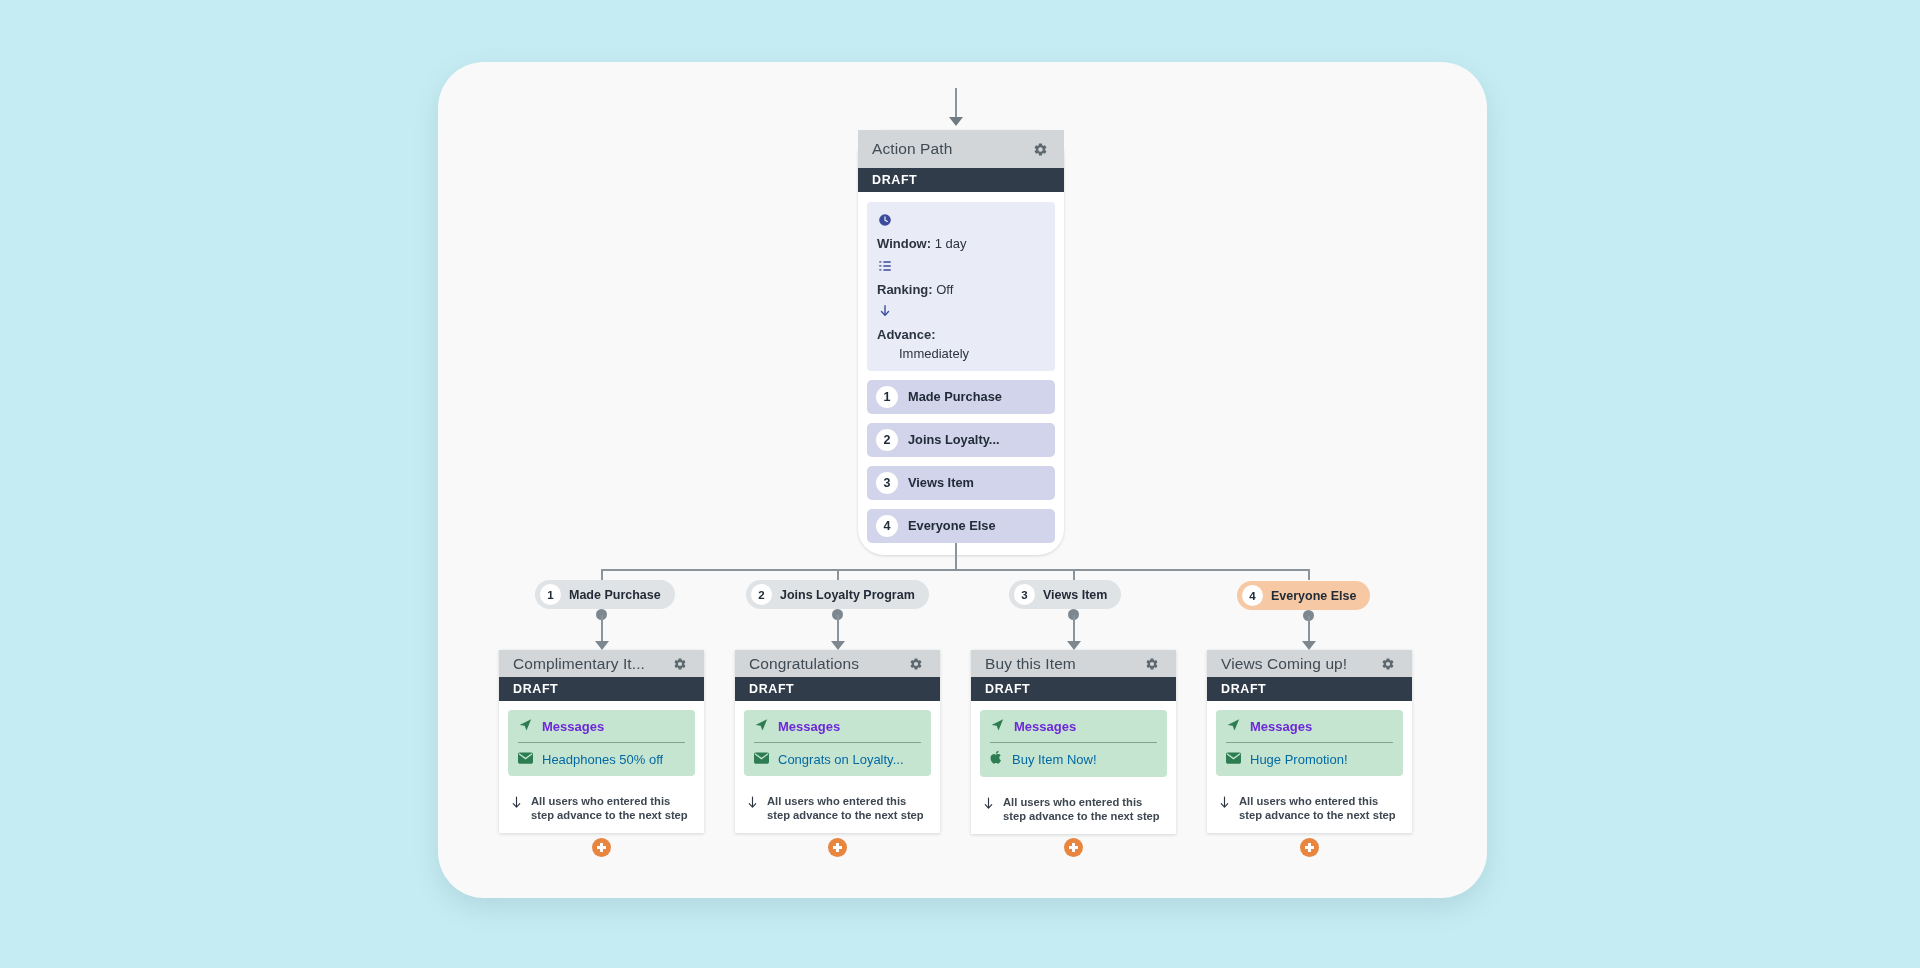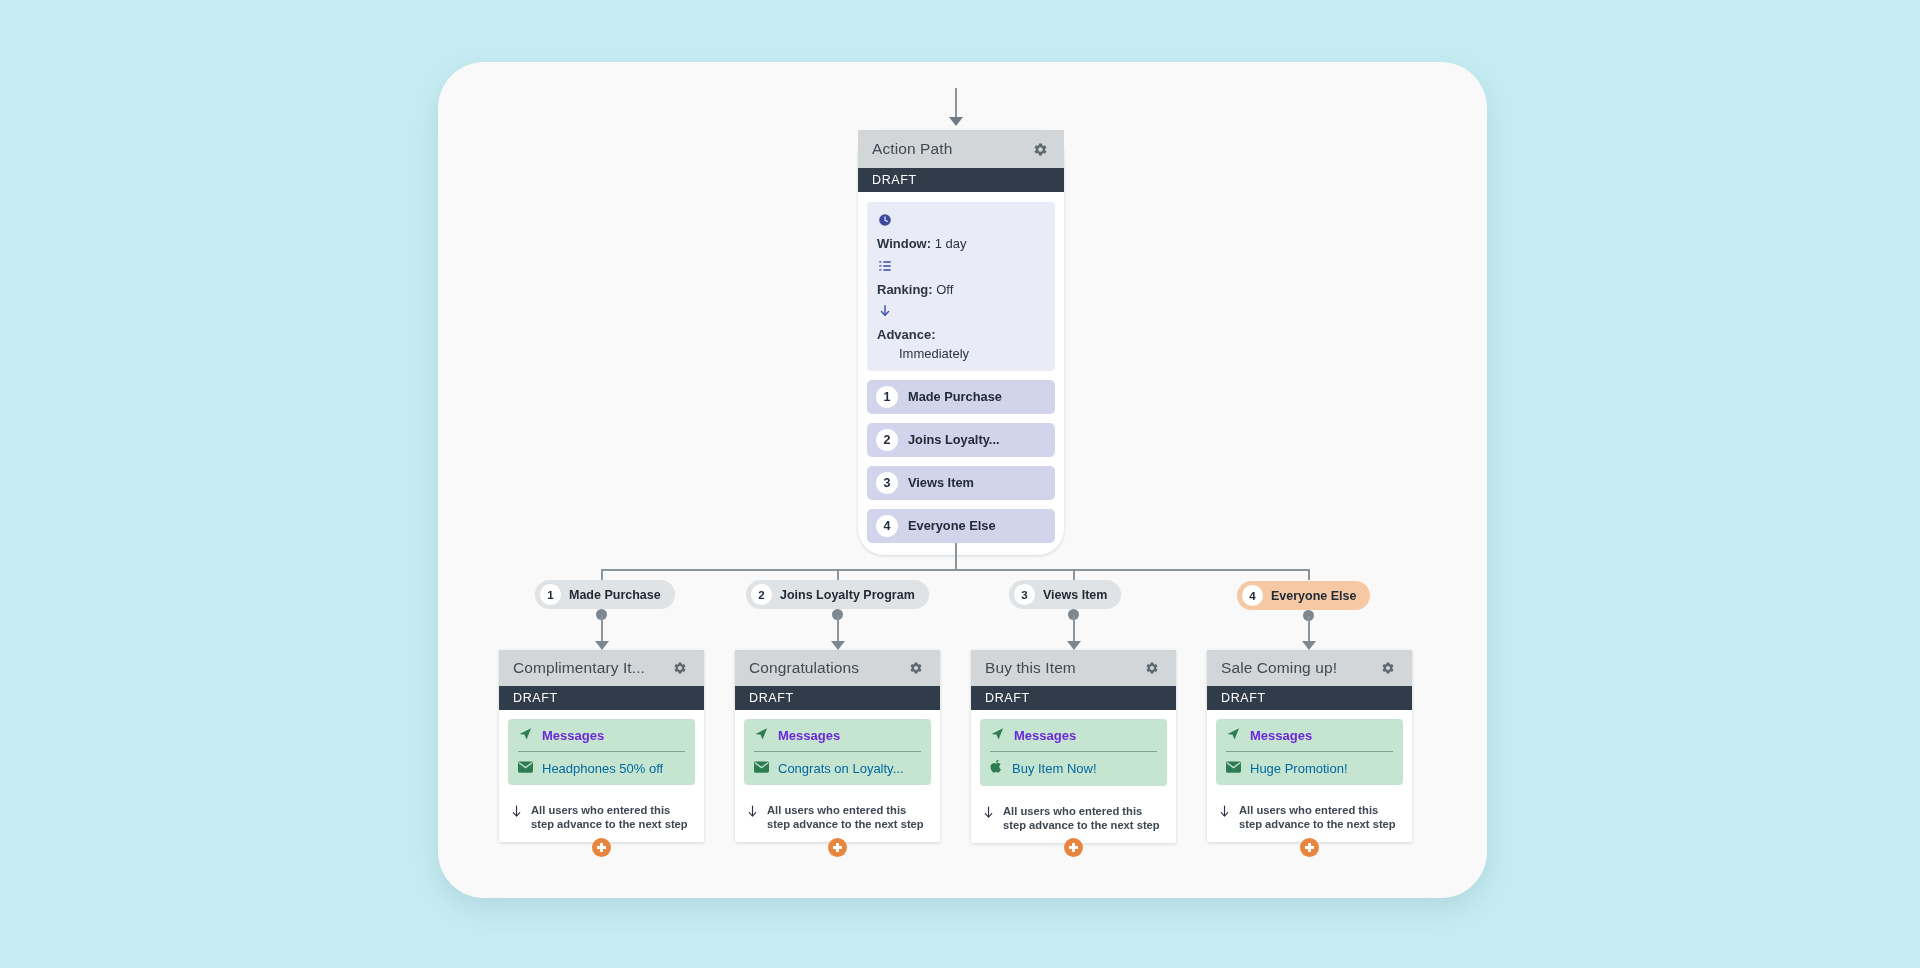--- a/index.html
+++ b/index.html
@@ -50,21 +50,21 @@
   .gear-btn {
     width: 20px; height: 20px;
     display: flex; align-items: center; justify-content: center;
     cursor: pointer;
   }
   .gear-btn svg { display:block; }
   .draft-bar {
     background: #303c49;
     color: #ffffff;
     font-size: 12.5px;
-    font-weight: normal;
+    font-weight: bold;
     letter-spacing: .6px;
     display: flex;
     align-items: center;
     padding: 12px 14px;
     box-sizing: border-box;
   }
 
   
   #action-path-card {
     left: 858px;
@@ -159,21 +159,21 @@
   }
   .pill-label {
     font-size: 12.5px;
     font-weight: bold;
     color: #222c38;
     white-space: nowrap;
   }
 
   
   .leaf-card { width: 205px; top: 650px; }
-  .leaf-card .card-header { height: 36px; }
+  .leaf-card .card-header { height: 27px; }
   .leaf-card .draft-bar  { height: 21px; }
   .leaf-body { padding: 9px 9px 6px 9px; }
 
   .messages-box {
     background: #c6e5d1;
     border-radius: 4px;
     padding: 7px 10px 8px 10px;
   }
   .msg-head {
     display: flex; align-items: center; gap: 9px;
@@ -497,21 +497,21 @@
         </svg>
       </span>
       <span class="advance-note-text">All users who entered this step advance to the next step</span>
     </div>
   </div>
 </div>
 <div class="plus-btn" style="left:1064px; top:838px;"></div>
 
 <div class="flow-card leaf-card" style="left:1207px;">
   <div class="card-header">
-    <span class="card-title">Sale Coming up!</span>
+    <span class="card-title">Views Coming up!</span>
     <span class="gear-btn">
       <svg width="14" height="14" viewBox="0 0 24 24" fill="#5d686f">
         <path d="M19.14 12.94a7.07 7.07 0 000-1.88l2.03-1.58a.5.5 0 00.12-.64l-1.92-3.32a.5.5 0 00-.6-.22l-2.39.96a7.03 7.03 0 00-1.63-.94l-.36-2.54a.5.5 0 00-.5-.42h-3.84a.5.5 0 00-.5.42l-.36 2.54c-.59.24-1.13.56-1.63.94l-2.39-.96a.5.5 0 00-.6.22L2.65 8.84a.5.5 0 00.12.64l2.03 1.58a7.07 7.07 0 000 1.88l-2.03 1.58a.5.5 0 00-.12.64l1.92 3.32c.12.21.37.3.6.22l2.39-.96c.5.38 1.04.7 1.63.94l.36 2.54c.04.24.25.42.5.42h3.84c.25 0 .46-.18.5-.42l.36-2.54c.59-.24 1.13-.56 1.63-.94l2.39.96c.23.08.48-.1.6-.22l1.92-3.32a.5.5 0 00-.12-.64l-2.03-1.58zM12 15.6A3.6 3.6 0 1112 8.4a3.6 3.6 0 010 7.2z"></path>
       </svg>
     </span>
   </div>
   <div class="draft-bar">DRAFT</div>
   <div class="leaf-body">
     <div class="messages-box">
       <div class="msg-head">

